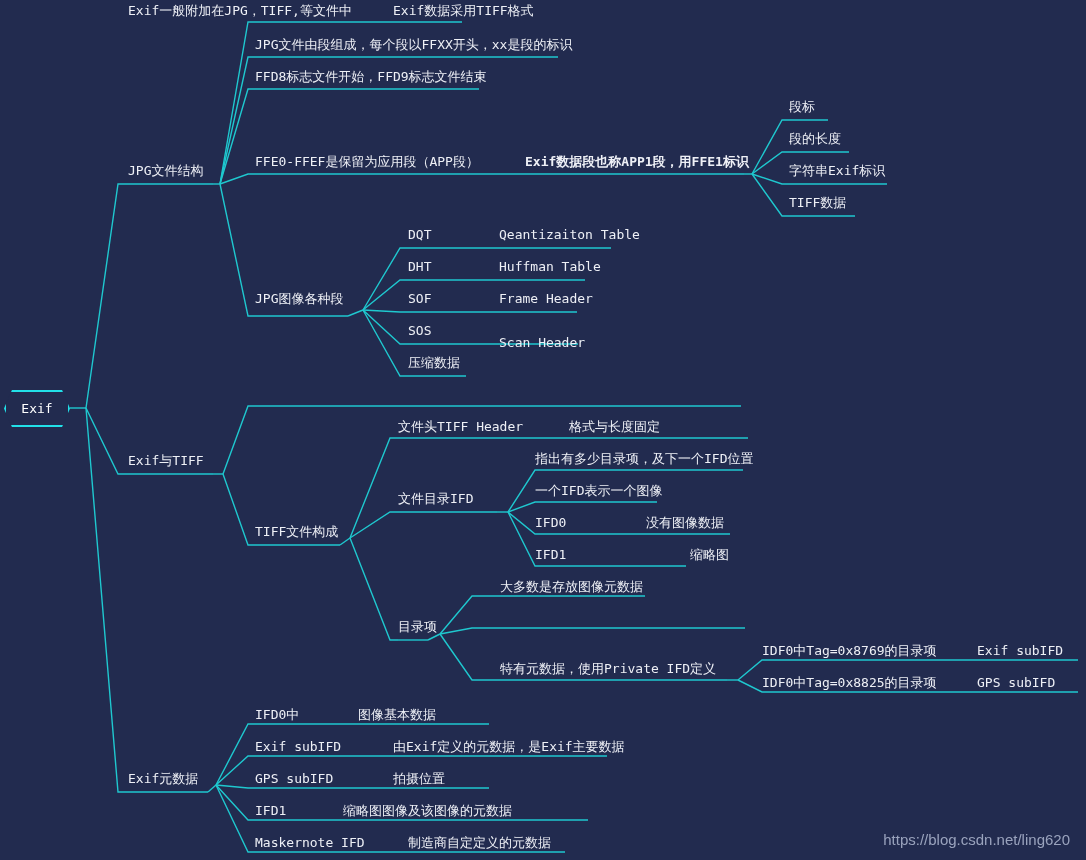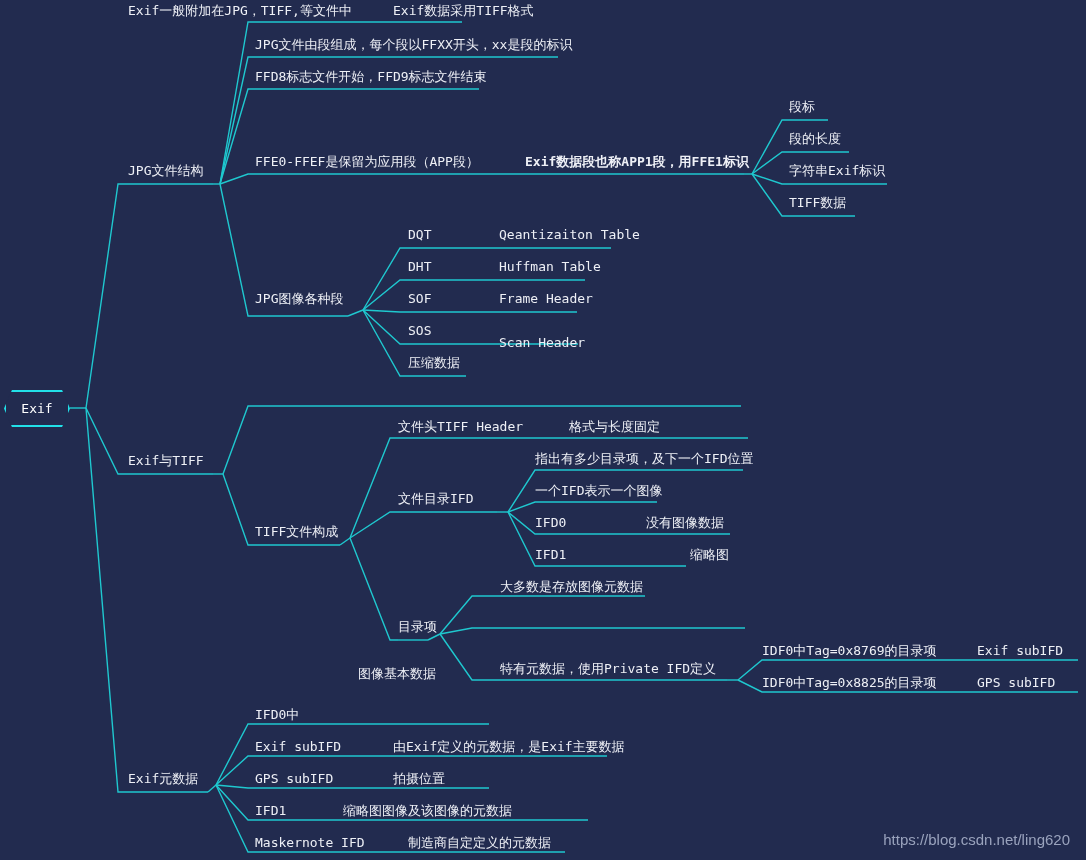--- a/index.html
+++ b/index.html
@@ -202,21 +202,21 @@
   <div class="node" style="left:500px; top:661px;">特有元数据，使用Private IFD定义</div>
 
   <div class="node" style="left:762px; top:643px;">IDF0中Tag=0x8769的目录项</div>
   <div class="node" style="left:977px; top:643px;">Exif subIFD</div>
   <div class="node" style="left:762px; top:675px;">IDF0中Tag=0x8825的目录项</div>
   <div class="node" style="left:977px; top:675px;">GPS subIFD</div>
 
   <div class="node" style="left:128px; top:771px;">Exif元数据</div>
 
   <div class="node" style="left:255px; top:707px;">IFD0中</div>
-  <div class="node" style="left:358px; top:666px;">图像基本数据</div>
+  <div class="node" style="left:358px; top:707px;">图像基本数据</div>
 
   <div class="node" style="left:255px; top:739px;">Exif subIFD</div>
   <div class="node" style="left:393px; top:739px;">由Exif定义的元数据，是Exif主要数据</div>
 
   <div class="node" style="left:255px; top:771px;">GPS subIFD</div>
   <div class="node" style="left:393px; top:771px;">拍摄位置</div>
 
   <div class="node" style="left:255px; top:803px;">IFD1</div>
   <div class="node" style="left:343px; top:803px;">缩略图图像及该图像的元数据</div>
 

